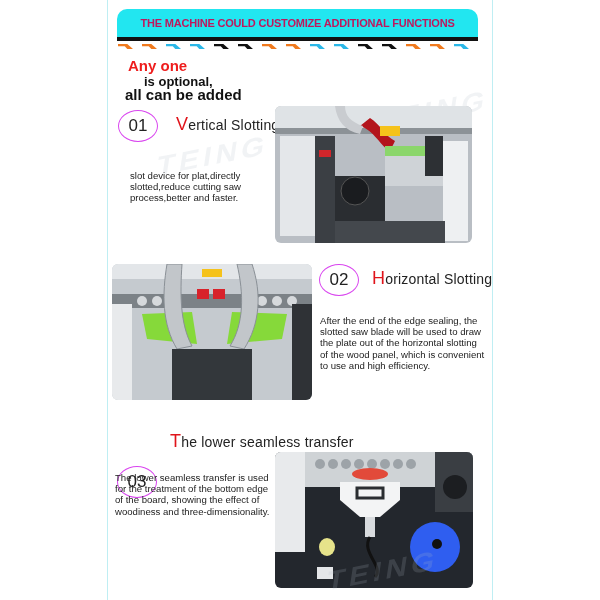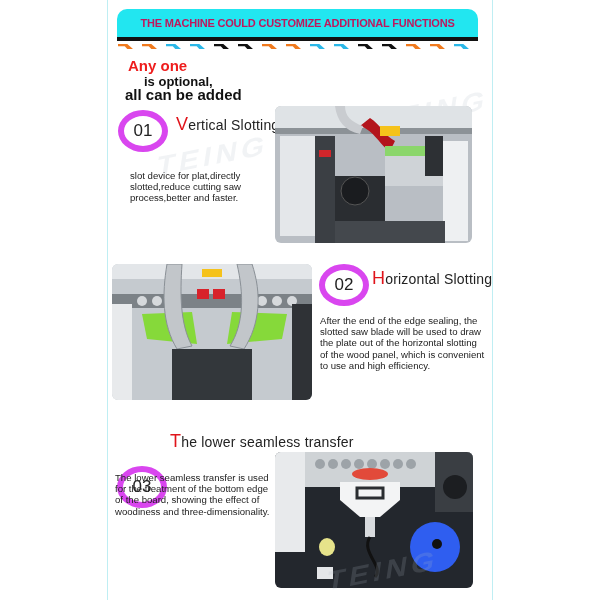--- a/index.html
+++ b/index.html
@@ -10,21 +10,21 @@
   .abs { position:absolute; }
   .header-bar { left:117px; top:9px; width:361px; height:28px; background:#22e6f0;
                 border-radius:10px 10px 0 0; display:flex; align-items:center; justify-content:center; }
   .header-title { color:#be185d; font-weight:bold; font-size:11px; letter-spacing:-0.2px; white-space:nowrap; }
   .header-line { left:117px; top:37px; width:361px; height:4px; background:#111; }
   .dashes { left:118px; top:44px; width:362px; height:8px; display:flex; gap:9px; }
   .dash { width:15px; height:5px; clip-path:polygon(0 0, 62% 0, 100% 100%, 62% 100%, 45% 45%, 0 45%); }
   .any-one { left:128px; top:57px; color:#ee1c1c; font-weight:bold; font-size:15px; }
   .opt1 { left:125px; top:74px; font-weight:bold; font-size:13px; color:#111;margin-left:19px; }
   .opt2 { left:125px; top:86px; font-weight:bold; font-size:15px; color:#111; }
-  .num-circle { width:38px; height:30px; border:6px solid #d946ef; border-radius:50%;
+  .num-circle { width:38px; height:30px; border:1px solid #d946ef; border-radius:50%;
                 display:flex; align-items:center; justify-content:center; font-size:17px; color:#222; background:#fff; }
   .sec-title { font-size:14px; color:#222; white-space:nowrap; letter-spacing:0.2px;margin-left:12px; }
   .sec-title .first { color:#e0141b; font-size:18px; }
   .desc { font-size:9.6px; line-height:11.2px; color:#222; }
   .photo { border-radius:6px; overflow:hidden; }
   .watermark { color:rgba(180,190,200,0.18); font-weight:bold; font-size:28px; transform:skewX(-20deg) rotate(-12deg); letter-spacing:4px; }
 </style>
 </head>
 <body>
 

